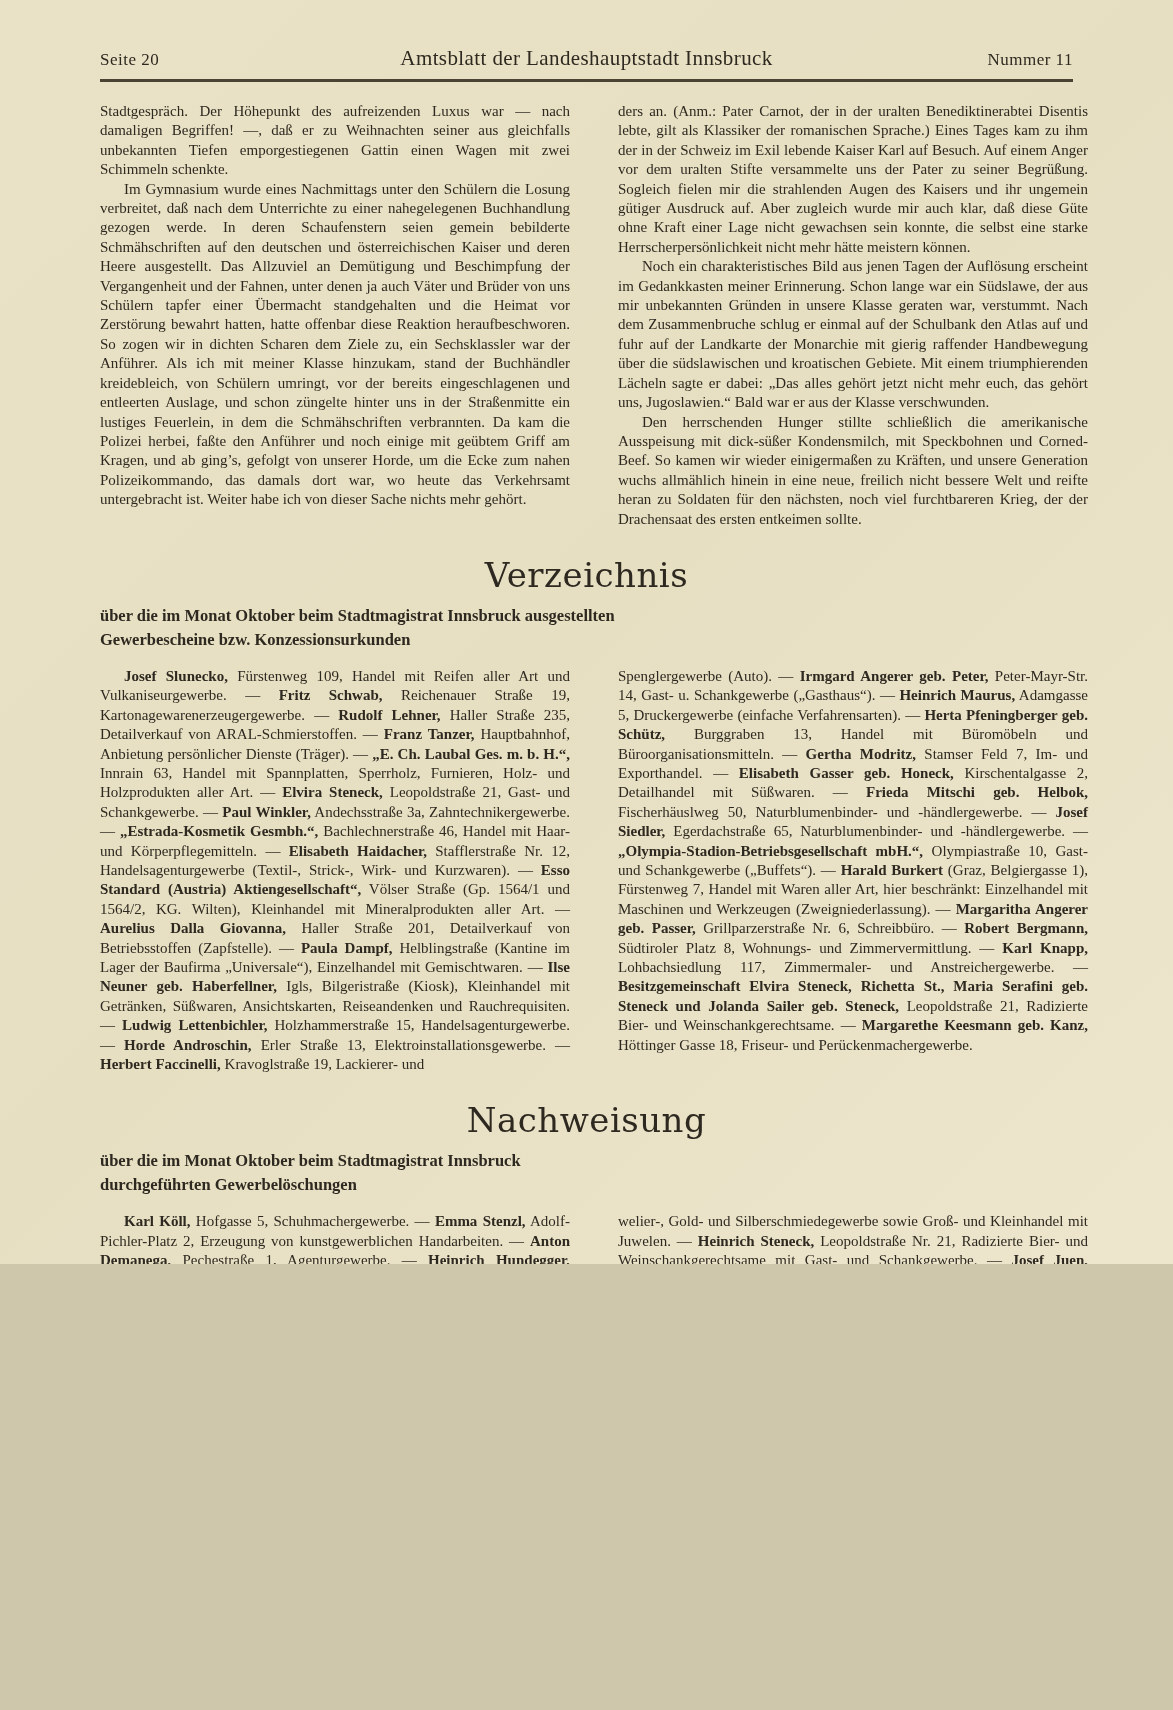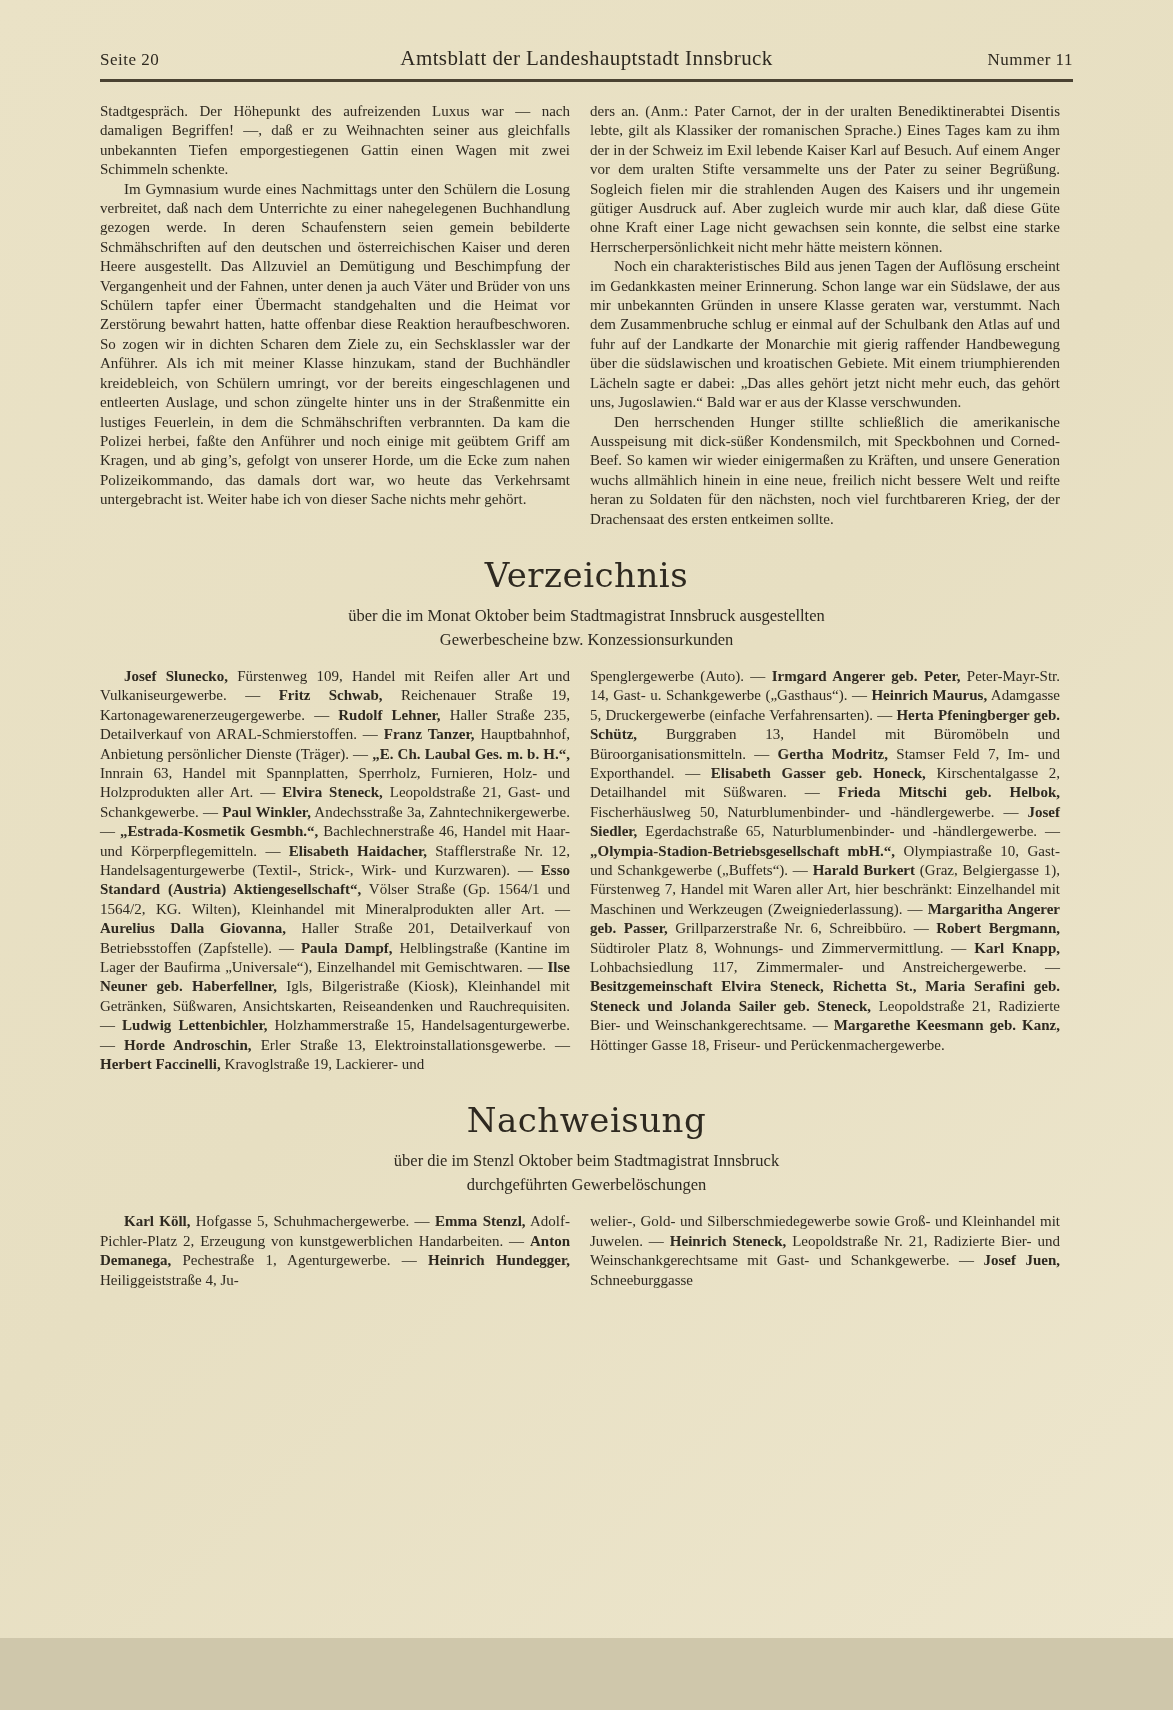--- a/index.html
+++ b/index.html
@@ -1,36 +1,36 @@
 <!DOCTYPE html>
 <html lang="de"><head>
 <meta charset="utf-8">
 <style>
   html,body{margin:0;padding:0;background:#cfc7ab;}
   .page{
-    width:1173px;height:1638px;box-sizing:border-box;overflow:hidden;
+    width:1173px;height:1264px;box-sizing:border-box;overflow:hidden;
     padding:46px 100px 0 100px;
     background:linear-gradient(135deg,#eae2c6 0%,#e7dfc2 50%,#ede6cd 100%);
     font-family:"Liberation Serif","DejaVu Serif",serif;
     color:#2e2920;
   }
   .masthead{display:grid;grid-template-columns:1fr auto 1fr;align-items:baseline;font-size:17px;}
   .page-num{justify-self:start;letter-spacing:.5px;}
   .mast-title{justify-self:center;font-weight:normal;font-size:21px;letter-spacing:.4px;}
   .issue-num{justify-self:end;letter-spacing:.5px;}
   .rule{border-bottom:3px solid #4a4232;margin-top:8px;}
   .content{margin-top:20px;}
-  .two-col{display:flex;gap:20px;}
+  .two-col{display:flex;gap:48px;}
   .col{width:470px;flex:0 0 470px;}
   .para{margin:0;font-size:15px;line-height:19.4px;text-align:justify;text-indent:24px;}
   .para.noindent{text-indent:0;}
   .listing{margin-top:26px;}
   .display-title{margin:0 0 9px 0;text-align:center;font-size:34px;font-weight:normal;
     font-family:"DejaVu Serif",serif;letter-spacing:.5px;}
-  .subtitle{margin:0 0 15px 0;text-align:center;font-weight:normal;font-size:16.5px;line-height:24px;}
+  .subtitle{margin:0 0 15px 0;font-weight:bold;font-size:16.5px;line-height:24px;}
   .entries{margin:0;font-size:15px;line-height:19.4px;text-align:justify;}
   .entries.indent{text-indent:24px;}
   .entry-name{font-weight:bold;}
 </style>
 </head>
 <body>
 
 <div class="page">
 
   <header class="masthead">
@@ -124,21 +124,21 @@
           
             <b class="entry-name">Besitzgemeinschaft Elvira Steneck, Richetta St., Maria Serafini geb. Steneck und Jolanda Sailer geb. Steneck,</b><span> Leopoldstraße 21, Radizierte Bier- und Weinschankgerechtsame. — </span>
           
             <b class="entry-name">Margarethe Keesmann geb. Kanz,</b><span> Höttinger Gasse 18, Friseur- und Perückenmachergewerbe.</span>
           </p>
       </div>
     </section>
 
     <section class="listing">
       <h2 class="display-title">Nachweisung</h2>
-      <p class="subtitle"><span>über die im Stenzl Oktober beim Stadtmagistrat Innsbruck</span><br><span>durchgeführten Gewerbelöschungen</span></p>
+      <p class="subtitle"><span>über die im Monat Oktober beim Stadtmagistrat Innsbruck</span><br><span>durchgeführten Gewerbelöschungen</span></p>
       <div class="two-col">
         <p class="entries indent col">
           
         
             <b class="entry-name">Karl Köll,</b><span> Hofgasse 5, Schuhmachergewerbe. — </span>
           
             <b class="entry-name">Emma Stenzl,</b><span> Adolf-Pichler-Platz 2, Erzeugung von kunstgewerblichen Handarbeiten. — </span>
           
             <b class="entry-name">Anton Demanega,</b><span> Pechestraße 1, Agenturgewerbe. — </span>
           

